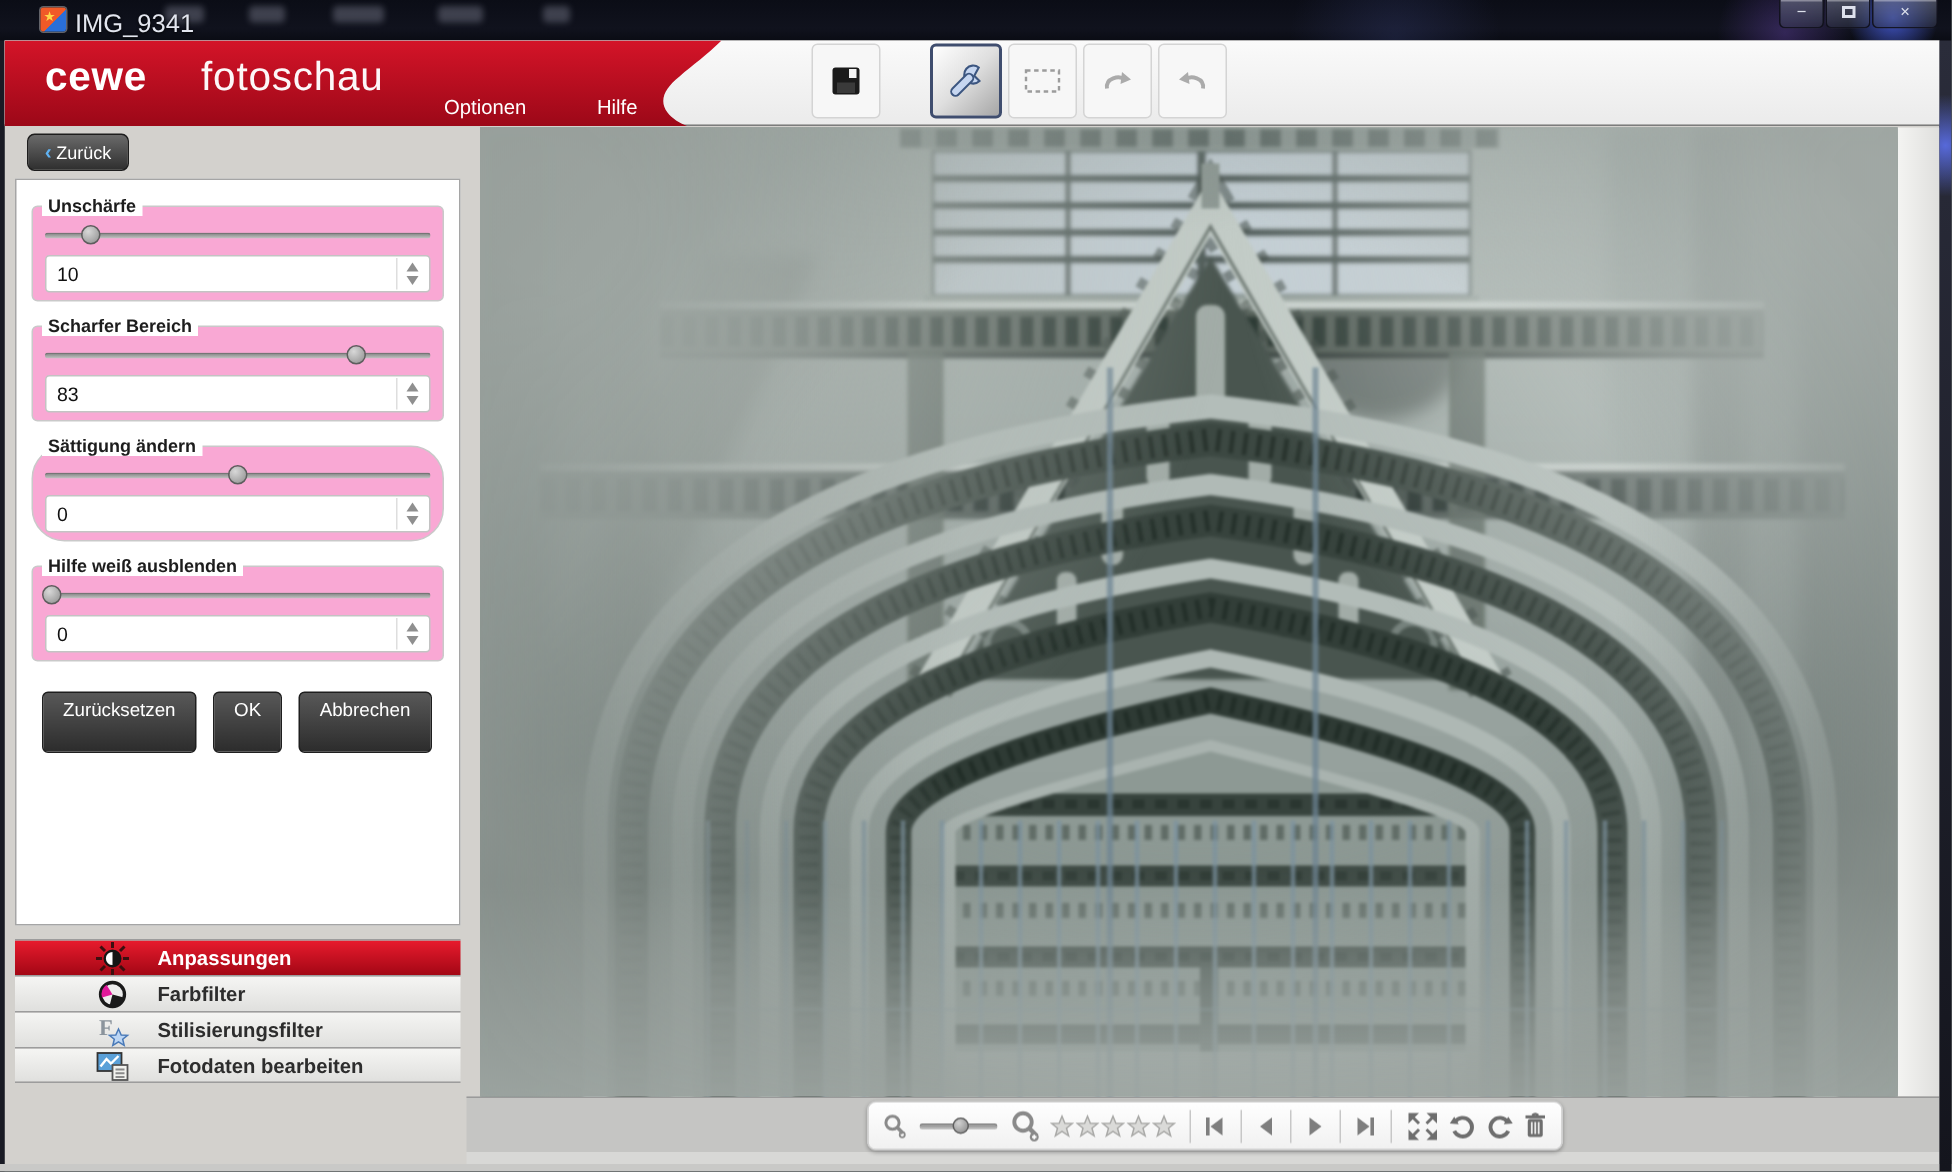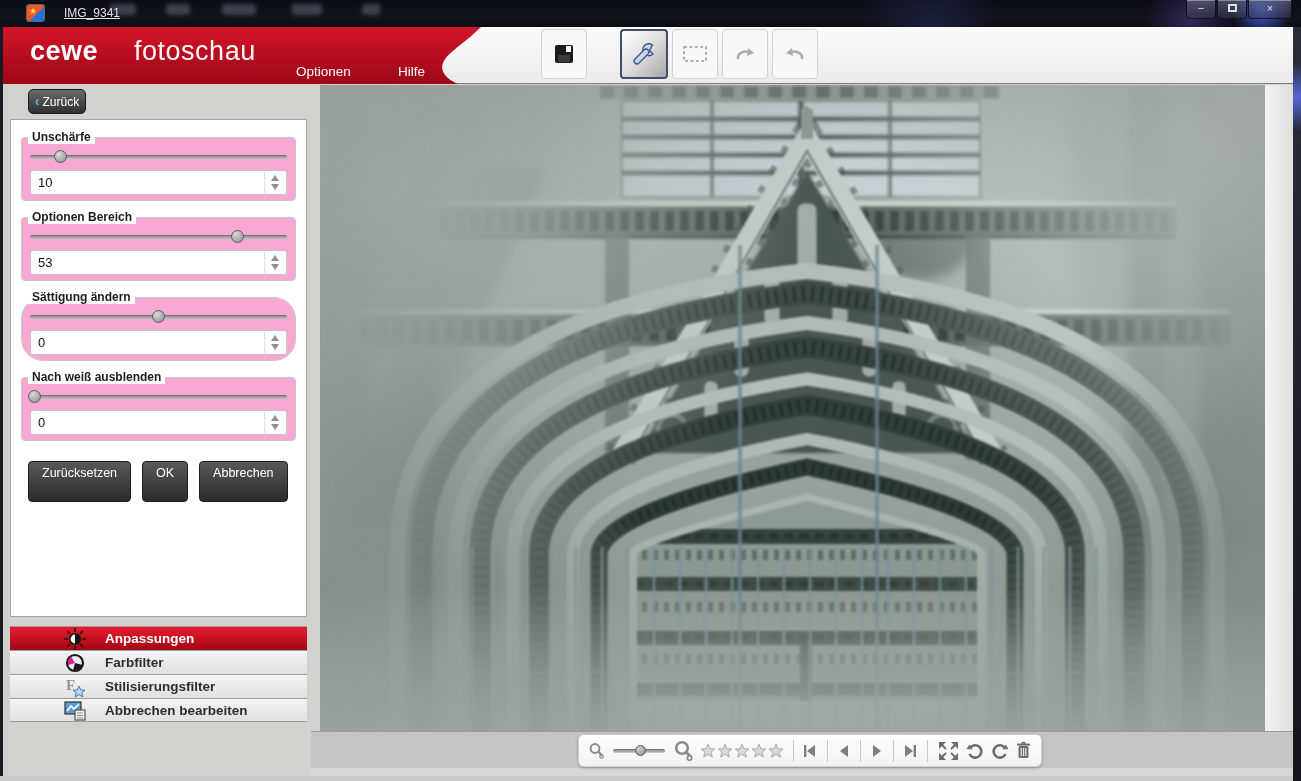--- a/index.html
+++ b/index.html
@@ -14,22 +14,22 @@
       radial-gradient(circle at 1190px 22px, rgba(120,80,200,.35), transparent 45px),
       radial-gradient(circle at 930px 26px, rgba(60,70,130,.30), transparent 70px),
       linear-gradient(180deg,#0b0d16,#10121d 70%,#0a0c14);
   }
   .ghost { position:absolute; top:4px; height:11px; border-radius:3px;
            background:rgba(175,180,200,.30); filter:blur(2px); }
   .app-icon { position:absolute; left:27px; top:5px; width:17px; height:16px; border-radius:2px;
     background:linear-gradient(135deg,#f05a28 0 55%,#2a6fd8 55% 100%);
     box-shadow:0 0 0 1px rgba(255,255,255,.35); }
   .app-icon:after { content:"★"; position:absolute; left:2px; top:1px; font-size:9px; color:#ffd84a; }
-  .win-title { position:absolute; left:64px; top:6px; font-size:12px; color:#e3e6ef;
-               text-shadow:0 1px 2px #000;text-decoration:underline; }
+  .win-title { position:absolute; left:50px; top:6px; font-size:17px; color:#e3e6ef;
+               text-shadow:0 1px 2px #000; }
   .win-btns { position:absolute; right:9px; top:0; display:flex; }
   .win-btn { height:19px; margin-left:1px; border:1px solid rgba(15,15,25,.9);
     border-top:none; border-radius:0 0 4px 4px;
     background:linear-gradient(180deg,rgba(120,126,150,.55),rgba(55,60,80,.45));
     box-shadow:inset 0 1px 0 rgba(255,255,255,.35);
     color:#dde1ec; font-size:11px; line-height:17px; text-align:center; }
   .win-btn.min { width:30px; } .win-btn.max { width:30px; } .win-btn.close { width:44px; }
   .max-glyph { display:inline-block; width:9px; height:8px; border:2px solid #dde1ec; margin-top:4px; }
 
   .win-left-border  { position:absolute; left:0; top:27px; width:3px; height:754px; background:#191a24; }
@@ -51,21 +51,21 @@
   .hmenu.opt { left:293px; } .hmenu.hil { left:395px; }
   .tb-btn { position:absolute; top:2px; width:46px; height:50px;
     border:1px solid #d4d4d4; border-radius:4px; background:#f7f7f7;
     display:flex; align-items:center; justify-content:center; }
   .tb-btn.b-save { left:538px; } .tb-btn.b-wrench { left:617px; width:48px; }
   .tb-btn.b-crop { left:669px; } .tb-btn.b-undo { left:719px; } .tb-btn.b-redo { left:769px; }
   .tb-btn.active { border:2px solid #3f4d6e;
     background:linear-gradient(135deg,#ffffff 0%,#dedede 50%,#a6a6a6 100%); }
 
   
-  .back-btn { position:absolute; left:28px; top:89px; width:58px; height:25px;
+  .back-btn { position:absolute; left:18px; top:89px; width:68px; height:25px;
     background:linear-gradient(180deg,#6a6a6a,#2f2f2f); border:1px solid #1d1d1d; border-radius:5px;
     color:#fff; font-size:12px; line-height:23px; text-align:center; }
   .back-btn .chev { color:#5fb2f2; font-weight:bold; margin-right:3px; font-size:14px; }
   .panel { position:absolute; left:10px; top:119px; width:297px; height:498px;
     background:#fff; border:1px solid #a5a5a5; }
   .group { position:absolute; left:10px; width:275px; height:64px;
     border:1px solid #c9c9c9; border-radius:4px; background:#f9a8d4; }
   .group.g0 { top:17px; } .group.g1 { top:97px; } .group.g2 { top:177px;border-radius:22px; } .group.g3 { top:257px; }
   .group-label { position:absolute; top:-8px; left:6px; background:#fff; padding:0 4px;
     font-size:12px; font-weight:bold; color:#1d1d1d; white-space:nowrap; }
@@ -206,26 +206,26 @@
     <div class="spin">
       <span class="spin-value">10</span>
       <span class="spin-btns">
           <span class="tri-up"></span>
           <span class="tri-down"></span>
         </span>
     </div>
   </div>
 
   <div class="group g1">
-    <div class="group-label">Optionen Bereich</div>
+    <div class="group-label">Scharfer Bereich</div>
     <div class="slider">
         <div class="thumb" style="left: 81%;"></div>
       </div>
     <div class="spin">
-      <span class="spin-value">53</span>
+      <span class="spin-value">83</span>
       <span class="spin-btns">
           <span class="tri-up"></span>
           <span class="tri-down"></span>
         </span>
     </div>
   </div>
 
   <div class="group g2">
     <div class="group-label">Sättigung ändern</div>
     <div class="slider">
@@ -234,21 +234,21 @@
     <div class="spin">
       <span class="spin-value">0</span>
       <span class="spin-btns">
           <span class="tri-up"></span>
           <span class="tri-down"></span>
         </span>
     </div>
   </div>
 
   <div class="group g3">
-    <div class="group-label">Nach weiß ausblenden</div>
+    <div class="group-label">Hilfe weiß ausblenden</div>
     <div class="slider">
         <div class="thumb" style="left: 2%;"></div>
       </div>
     <div class="spin">
       <span class="spin-value">0</span>
       <span class="spin-btns">
           <span class="tri-up"></span>
           <span class="tri-down"></span>
         </span>
     </div>
@@ -287,21 +287,21 @@
     </svg>
     <span class="clabel">Stilisierungsfilter</span>
   </div>
   <div class="cat-row">
     <svg class="cicon" viewBox="0 0 24 24">
       <rect x="2" y="4" width="16" height="12" fill="#5aa0d8" stroke="#333" stroke-width="1.2"></rect>
       <polyline points="4,13 8,8 11,11 16,6" fill="none" stroke="#fff" stroke-width="1.6"></polyline>
       <rect x="12" y="12" width="10" height="10" fill="#f2f2ee" stroke="#555" stroke-width="1.2"></rect>
       <path d="M14 15 h6 M14 17.5 h6 M14 20 h6" stroke="#8a8a8a" stroke-width="1.2"></path>
     </svg>
-    <span class="clabel">Abbrechen bearbeiten</span>
+    <span class="clabel">Fotodaten bearbeiten</span>
   </div>
 </div>
 
 <div class="right-gutter"></div>
 
 <div class="image-wrap">
   <svg class="photo" width="945" height="646" viewBox="0 0 945 646">
     <defs>
       <linearGradient id="stoneV" x1="0" y1="0" x2="0" y2="1">
         <stop offset="0" stop-color="#aeb8b4"></stop>

